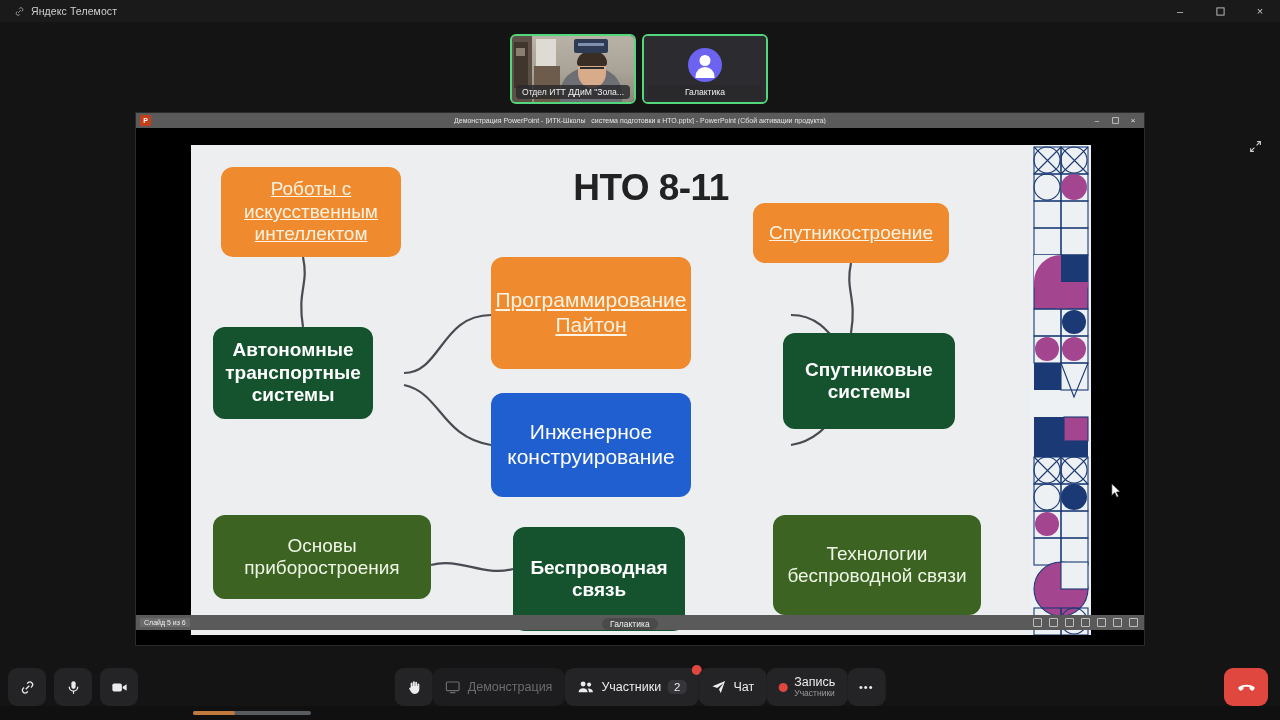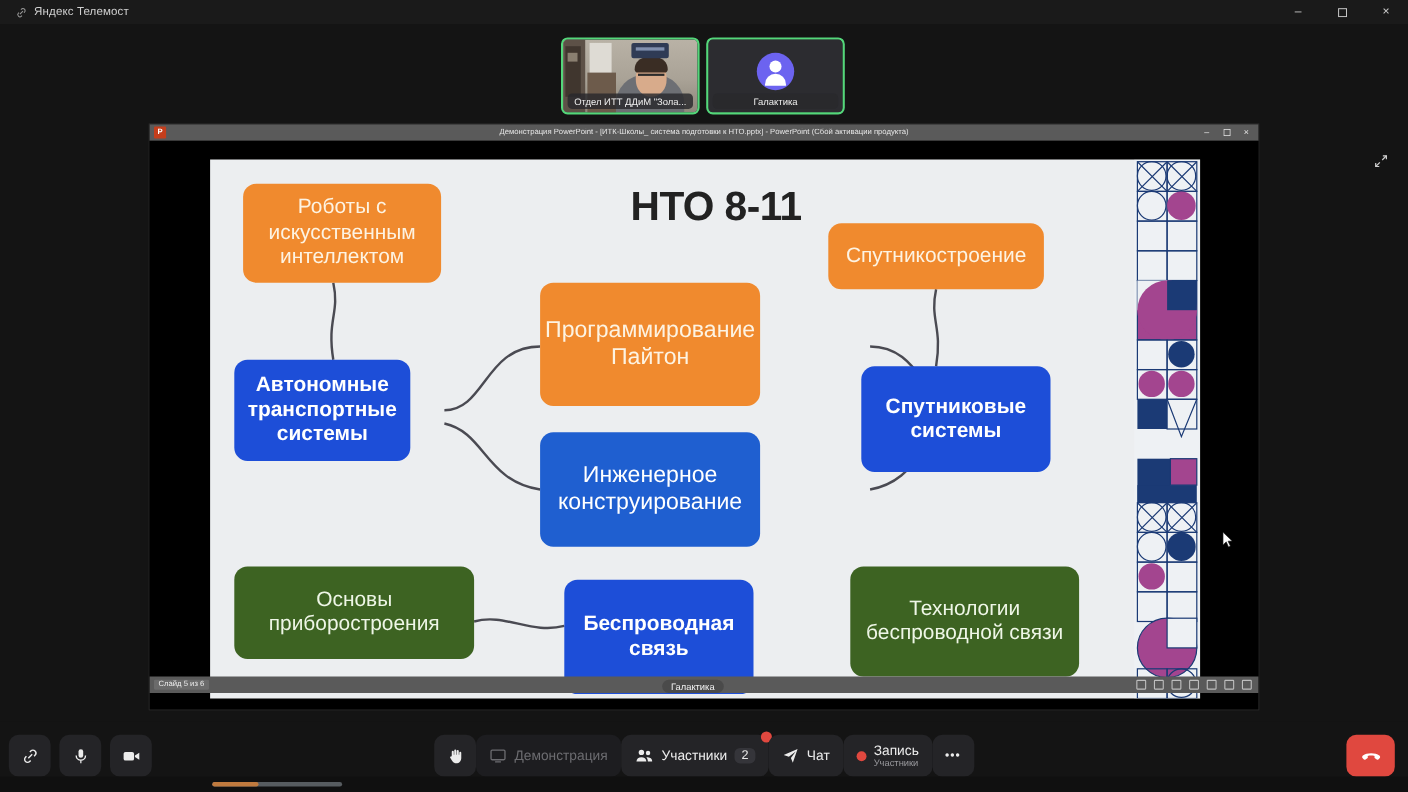--- a/index.html
+++ b/index.html
@@ -94,22 +94,22 @@
   }
   .slide-title{
     position:absolute;left:330px;top:22px;width:260px;text-align:center;
     font-size:37px;font-weight:bold;color:#222;letter-spacing:-0.5px;
     font-family:"Liberation Sans", sans-serif;
   }
   .node{
     position:absolute;border-radius:12px;display:flex;align-items:center;justify-content:center;
     text-align:center;padding:6px 10px;line-height:1.18;
   }
-  .node.orange{background:#f08a2e;color:#fdf3e2;font-size:19px;}
-  .node.purple{background:#1d4ed8;color:#fff;font-weight:bold;font-size:19px;}
+  .node.orange{background:#f08a2e;color:#fdf3e2;font-size:19px;text-decoration:underline;}
+  .node.purple{background:#14532d;color:#fff;font-weight:bold;font-size:19px;}
   .node.blue{background:#1f5fd0;color:#fff;font-size:19px;}
   .node.green{background:#3d6322;color:#eef6e6;font-size:19px;}
 
   .wire{position:absolute;left:0;top:0;width:900px;height:490px;pointer-events:none;}
 
   
   .strip{position:absolute;right:0;top:0;width:60px;height:490px;}
 
   
   .pp-status{

